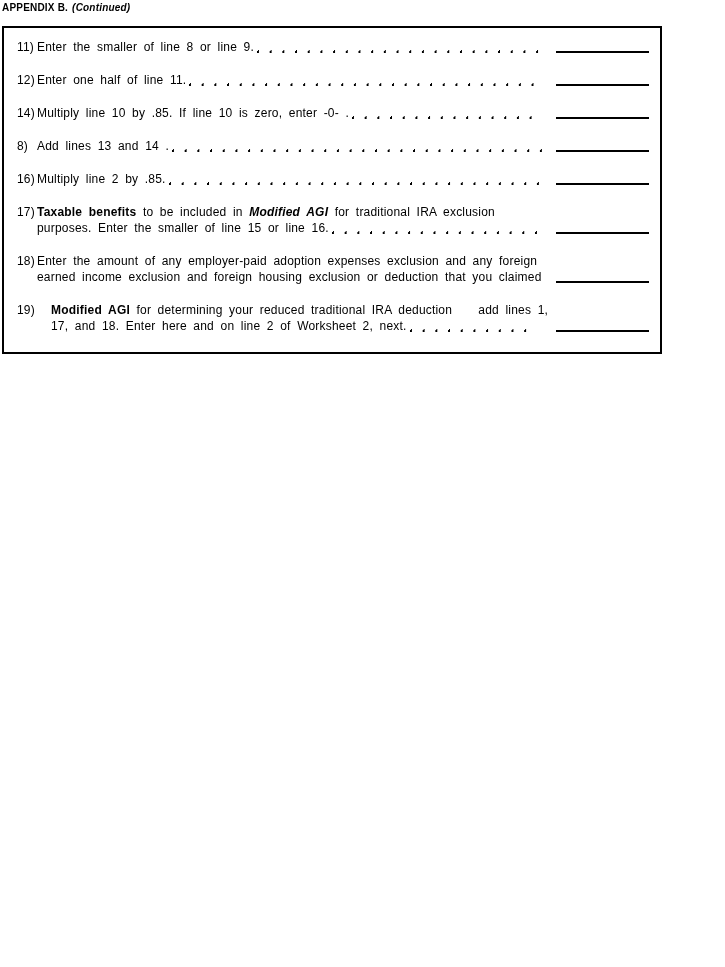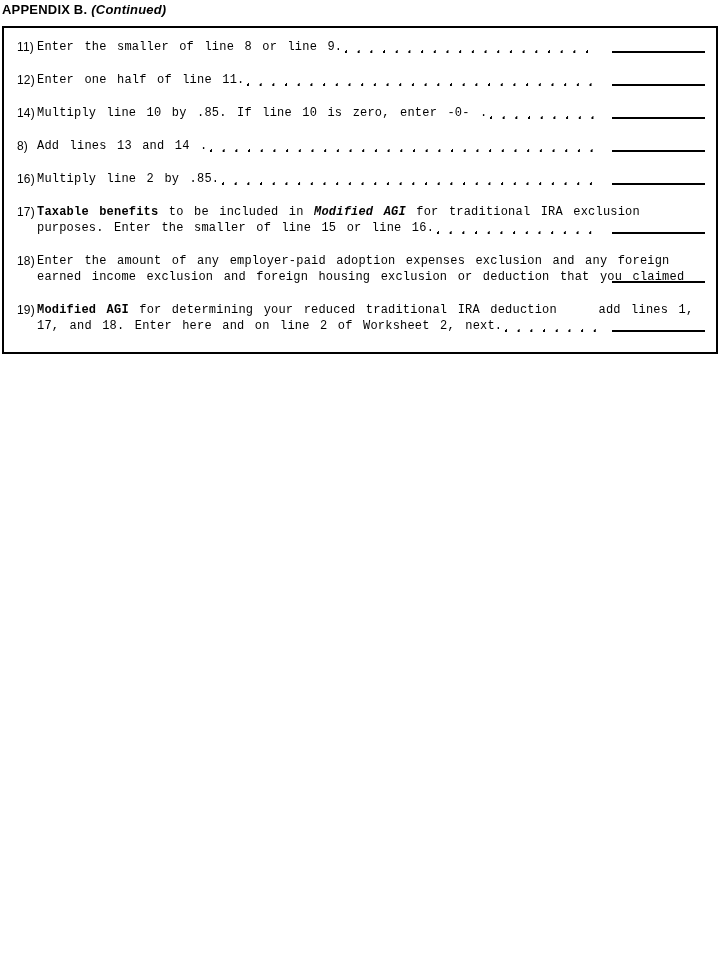--- a/index.html
+++ b/index.html
@@ -2,36 +2,36 @@
 <html><head>
 <meta charset="utf-8">
 <style>
   html,body{margin:0;padding:0;}
   body{
     width:725px;height:967px;background:#ffffff;color:#000000;
     font-family:"Liberation Sans",sans-serif;position:relative;overflow:hidden;
   }
   .header{
     position:absolute;top:2px;left:2px;
-    font-size:13px;font-weight:bold;letter-spacing:.2px;white-space:pre;
+    font-size:10px;font-weight:bold;letter-spacing:.2px;white-space:pre;
   }
   .header .continued{font-style:italic;margin-left:4px;}
   .box{
-    position:absolute;top:26px;left:2px;width:716px;box-sizing:border-box;
+    position:absolute;top:26px;left:2px;width:660px;box-sizing:border-box;
     border:2.5px solid #000;padding:11px 11px 10px 0;background:#fff;
   }
   .row{
     display:flex;align-items:flex-start;margin-bottom:17px;
     font-size:12px;line-height:16px;word-spacing:3px;letter-spacing:.2px;
   }
-  .row:last-child{margin-bottom:8px;}
+  .row:last-child{margin-bottom:8px;gap:14px;}
   .num{flex:0 0 33px;padding-left:13px;box-sizing:border-box;white-space:nowrap;}
   .content{flex:1 1 auto;min-width:0;}
   .tline{display:flex;}
-  .seg{white-space:pre;font-family:Liberation Mono, monospace;}
+  .seg{white-space:pre;}
   .seg.b{font-weight:bold;}
   .seg.bi{font-weight:bold;font-style:italic;}
   .leader{
     flex:1 1 auto;min-width:0;margin:0 6px 0 2px;
     background-image:radial-gradient(circle 1.2px at 2px 12.6px,#000 99%,rgba(0,0,0,0) 100%);
     background-size:12.7px 100%;background-repeat:repeat-x;
   }
   .blank{
     flex:0 0 93px;height:2.6px;background:#000;
     align-self:flex-end;margin:0 0 1.6px 8px;

